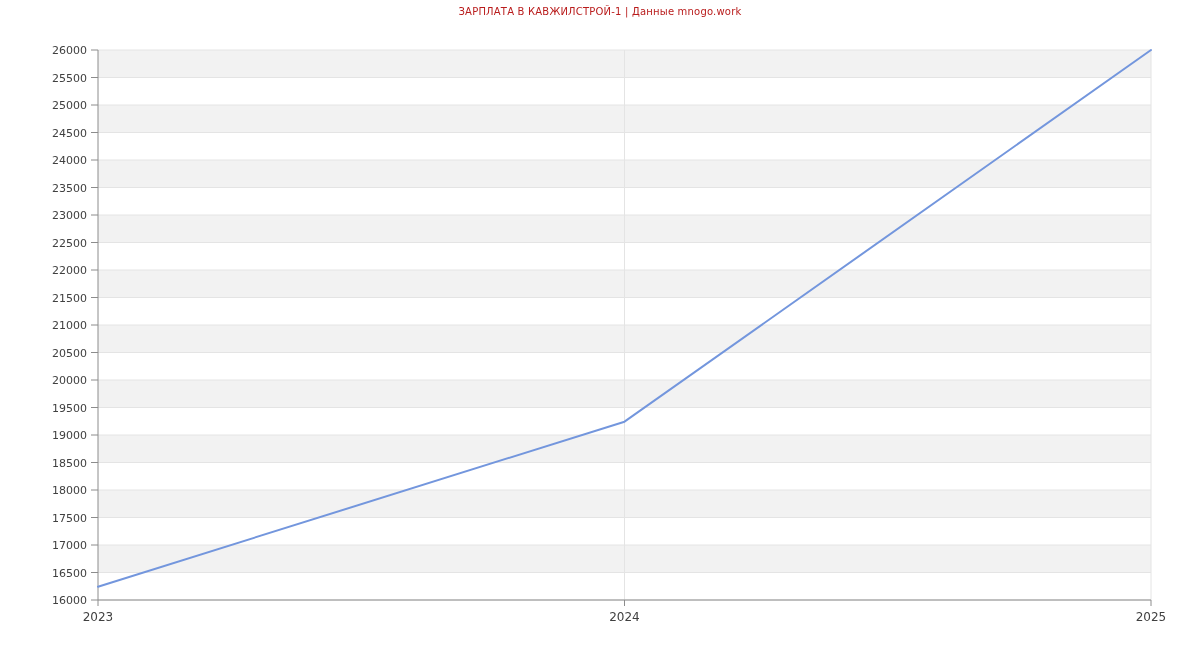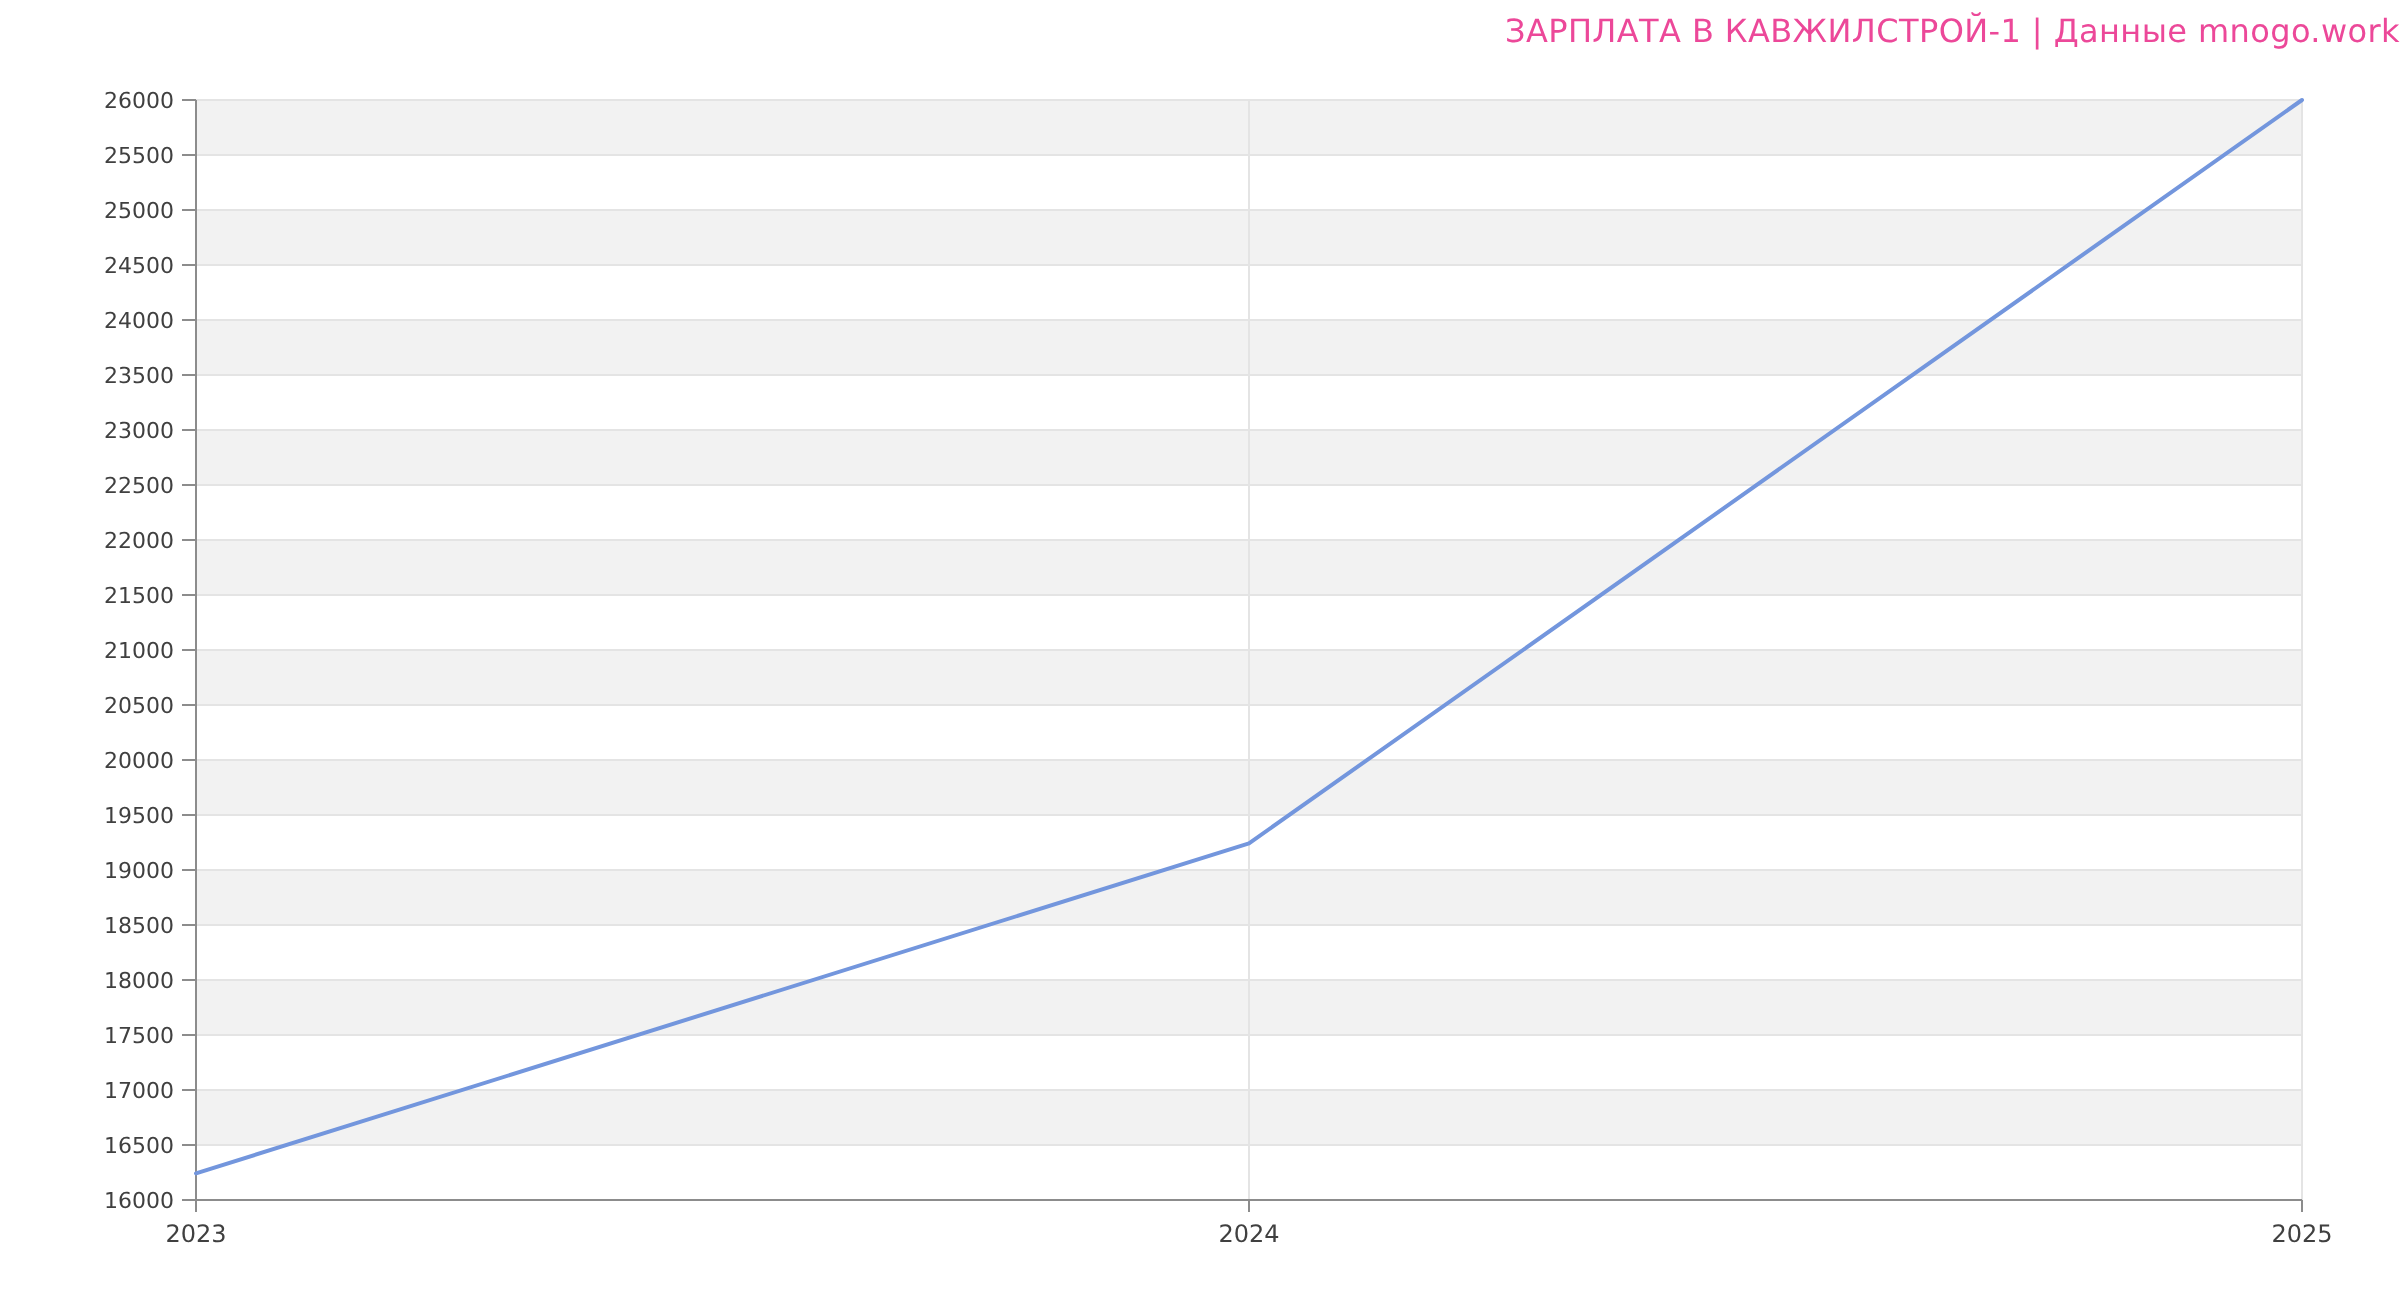--- a/index.html
+++ b/index.html
@@ -13,23 +13,23 @@
     height: 650px;
     background: #ffffff;
     font-family: "DejaVu Sans", "Liberation Sans", sans-serif;
     overflow: hidden;
   }
   .chart-title {
     position: absolute;
     top: 6px;
     left: 0;
     width: 100%;
-    text-align: right;
-    font-size: 16px;
-    color: #ec4899;
+    text-align: center;
+    font-size: 10px;
+    color: #b91c1c;
     letter-spacing: 0.2px;
   }
   svg {
     position: absolute;
     top: 0;
     left: 0;
   }
   svg text {
     font-family: "DejaVu Sans", "Liberation Sans", sans-serif;
   }

